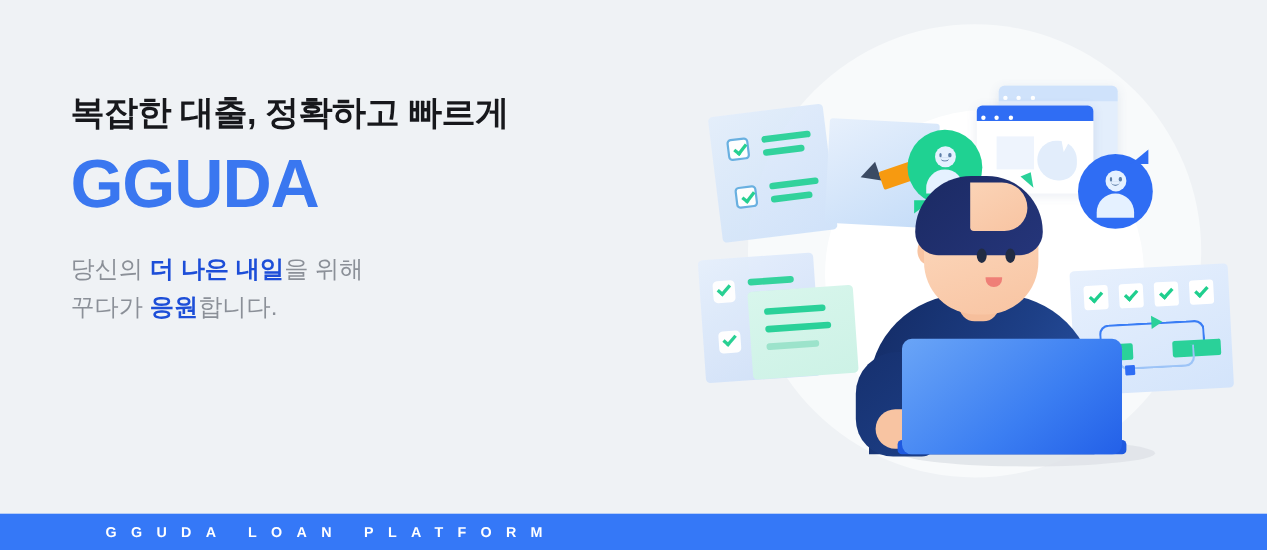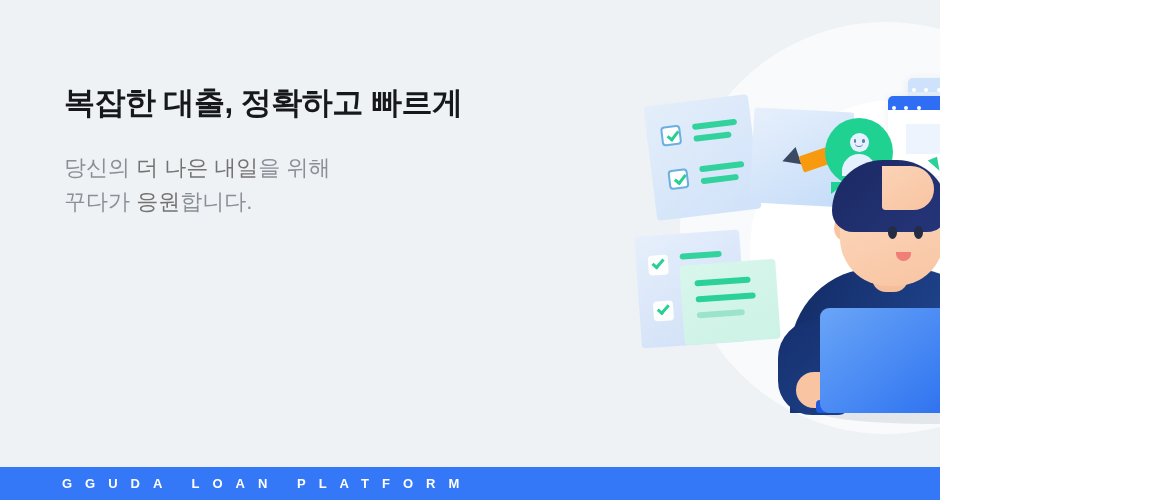--- a/index.html
+++ b/index.html
@@ -1,21 +1,21 @@
 <!DOCTYPE html>
 <html><head>
 <meta charset="utf-8">
 <style>
   * { margin:0; padding:0; box-sizing:border-box; }
   html, body {
     width:1152px; height:500px; overflow:hidden;
     font-family:"Liberation Sans", sans-serif;
   }
   #banner {
-    position:relative; width:940px; height:500px;
+    position:relative; width:1152px; height:500px;
     background:#eff2f5; overflow:hidden;
   }
 
   
   .copy { position:absolute; left:64px; top:84px; width:560px; z-index:6; }
   .kicker {
     font-size:31px; font-weight:700; color:#17181c;
     letter-spacing:-0.5px; line-height:1.25; white-space:nowrap;
   }
   .brand {
@@ -23,30 +23,30 @@
     letter-spacing:-1px; line-height:1.05;
   }
   .product {
     margin-top:4px; font-size:62px; font-weight:700; color:#0c0c0e;
     letter-spacing:-1.6px; line-height:1.05; white-space:nowrap;
   }
   .tagline {
     margin-top:28px; font-size:22px; color:#8b9098;
     line-height:1.55; font-weight:400;
   }
-  .tagline b { color:#737373; font-weight:400; }
+  .tagline b { color:#1d4ed8; font-weight:700; }
 
   
   #ticker {
     position:absolute; left:0; bottom:0; width:1152px; height:33px;
     background:#3578f7; z-index:9; display:flex; align-items:center;
   }
   #ticker .ticker-text {
     color:#ffffff; font-size:13px; font-weight:600;
-    letter-spacing:13px; padding-left:62px; white-space:nowrap;
+    letter-spacing:13px; padding-left:62px; white-space:nowrap;margin-left:34px;
   }
 
   
   #art { position:absolute; left:620px; top:0; width:532px; height:467px; z-index:4; }
   .disc {
     position:absolute; left:60px; top:22px; width:412px; height:412px;
     border-radius:50%; background:#f8fafb;
   }
   .disc2 {
     position:absolute; left:130px; top:100px; width:290px; height:300px;
@@ -232,20 +232,21 @@
     border-radius:4px; background:#1f5ae0;
   }
 </style>
 </head>
 <body>
 
 <div id="banner">
 
   <div class="copy">
     <div class="kicker">복잡한 대출, 정확하고 빠르게</div>
+    <div class="brand">GGUDA</div>
     <div class="tagline">
       <span>당신의 </span><b>더 나은 내일</b><span>을 위해</span><br>
       <span>꾸다가 </span><b>응원</b><span>합니다.</span>
     </div>
   </div>
 
   <div id="art">
     <div class="disc"></div>
     <div class="disc2"></div>
 

